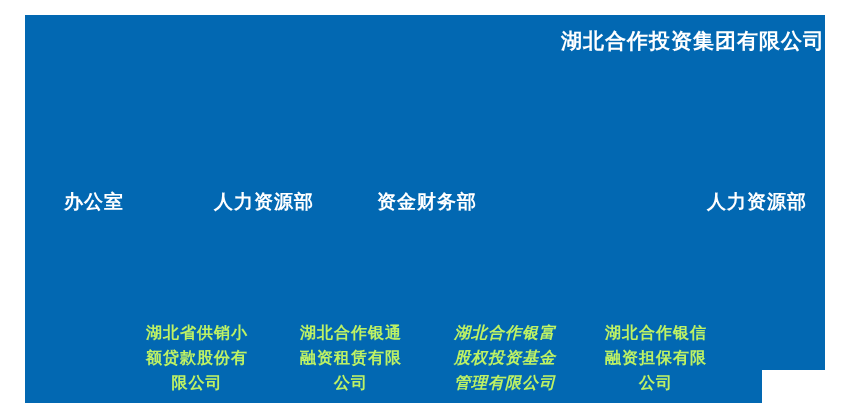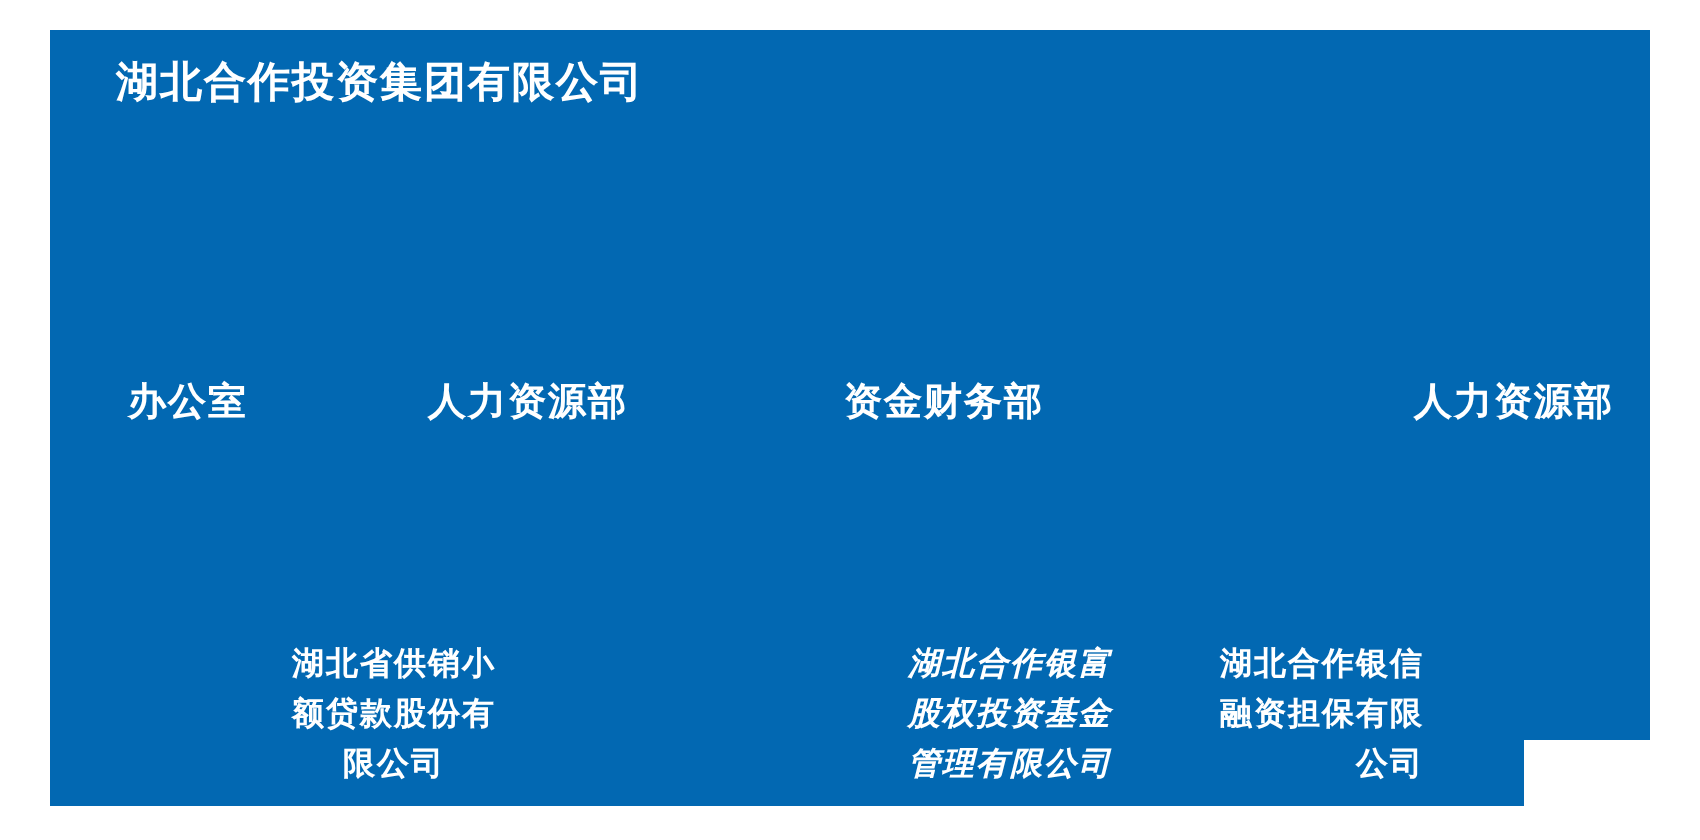--- a/index.html
+++ b/index.html
@@ -18,64 +18,64 @@
   .panel {
     position: absolute;
     left: 25px;
     top: 15px;
     width: 800px;
     height: 388px;
     background: #0268b2;
   }
   .org-title {
     position: absolute;
-    left: 12px;
+    left: 0;
     right: 0;
     top: 12px;
-    text-align: left;
+    text-align: right;
     color: #ffffff;
     font-size: 21px;
     font-weight: bold;
     letter-spacing: 1px;
     white-space: nowrap;
     padding-left: 21px;
   }
   .dept {
     position: absolute;
     top: 177px;
     transform: translateX(-50%);
     color: #ffffff;
     font-size: 19px;
     font-weight: bold;
     letter-spacing: 1px;
     line-height: 20px;
     white-space: nowrap;
   }
   .dept.d0 { left: 69px; }
   .dept.d1 { left: 239px; }
-  .dept.d2 { left: 402px; margin-left: 45px; }
+  .dept.d2 { left: 402px; }
   .dept.d3 { left: 567px; }
   .dept.d4 { left: 732px; }
   .sub {
     position: absolute;
     top: 305px;
     transform: translateX(-50%);
     width: 112px;
-    color: #ffffff;
+    color: #bef264;
     font-size: 16px;
     font-weight: bold;
     letter-spacing: 1px;
     line-height: 25px;
     text-align: center;
     word-break: break-all;
   }
   .sub.s0 { left: 172px; }
   .sub.s1 { left: 326px; }
   .sub.s2 { left: 480px; font-style: italic; }
-  .sub.s3 { left: 631px; text-align: right; }
+  .sub.s3 { left: 631px; }
   .notch {
     position: absolute;
     left: 737px;
     top: 355px;
     width: 113px;
     height: 65px;
     background: #ffffff;
   }
 </style>
 </head>
@@ -85,18 +85,19 @@
   <div class="panel">
 
     <div class="org-title">湖北合作投资集团有限公司</div>
 
     <div class="dept d0">办公室</div>
     <div class="dept d1">人力资源部</div>
     <div class="dept d2">资金财务部</div>
     <div class="dept d4">人力资源部</div>
 
     <div class="sub s0">湖北省供销小额贷款股份有限公司</div>
+    <div class="sub s1">湖北合作银通融资租赁有限公司</div>
     <div class="sub s2">湖北合作银富股权投资基金管理有限公司</div>
     <div class="sub s3">湖北合作银信融资担保有限公司</div>
 
     <div class="notch"></div>
   </div>
 </div>
 
 </body></html>

